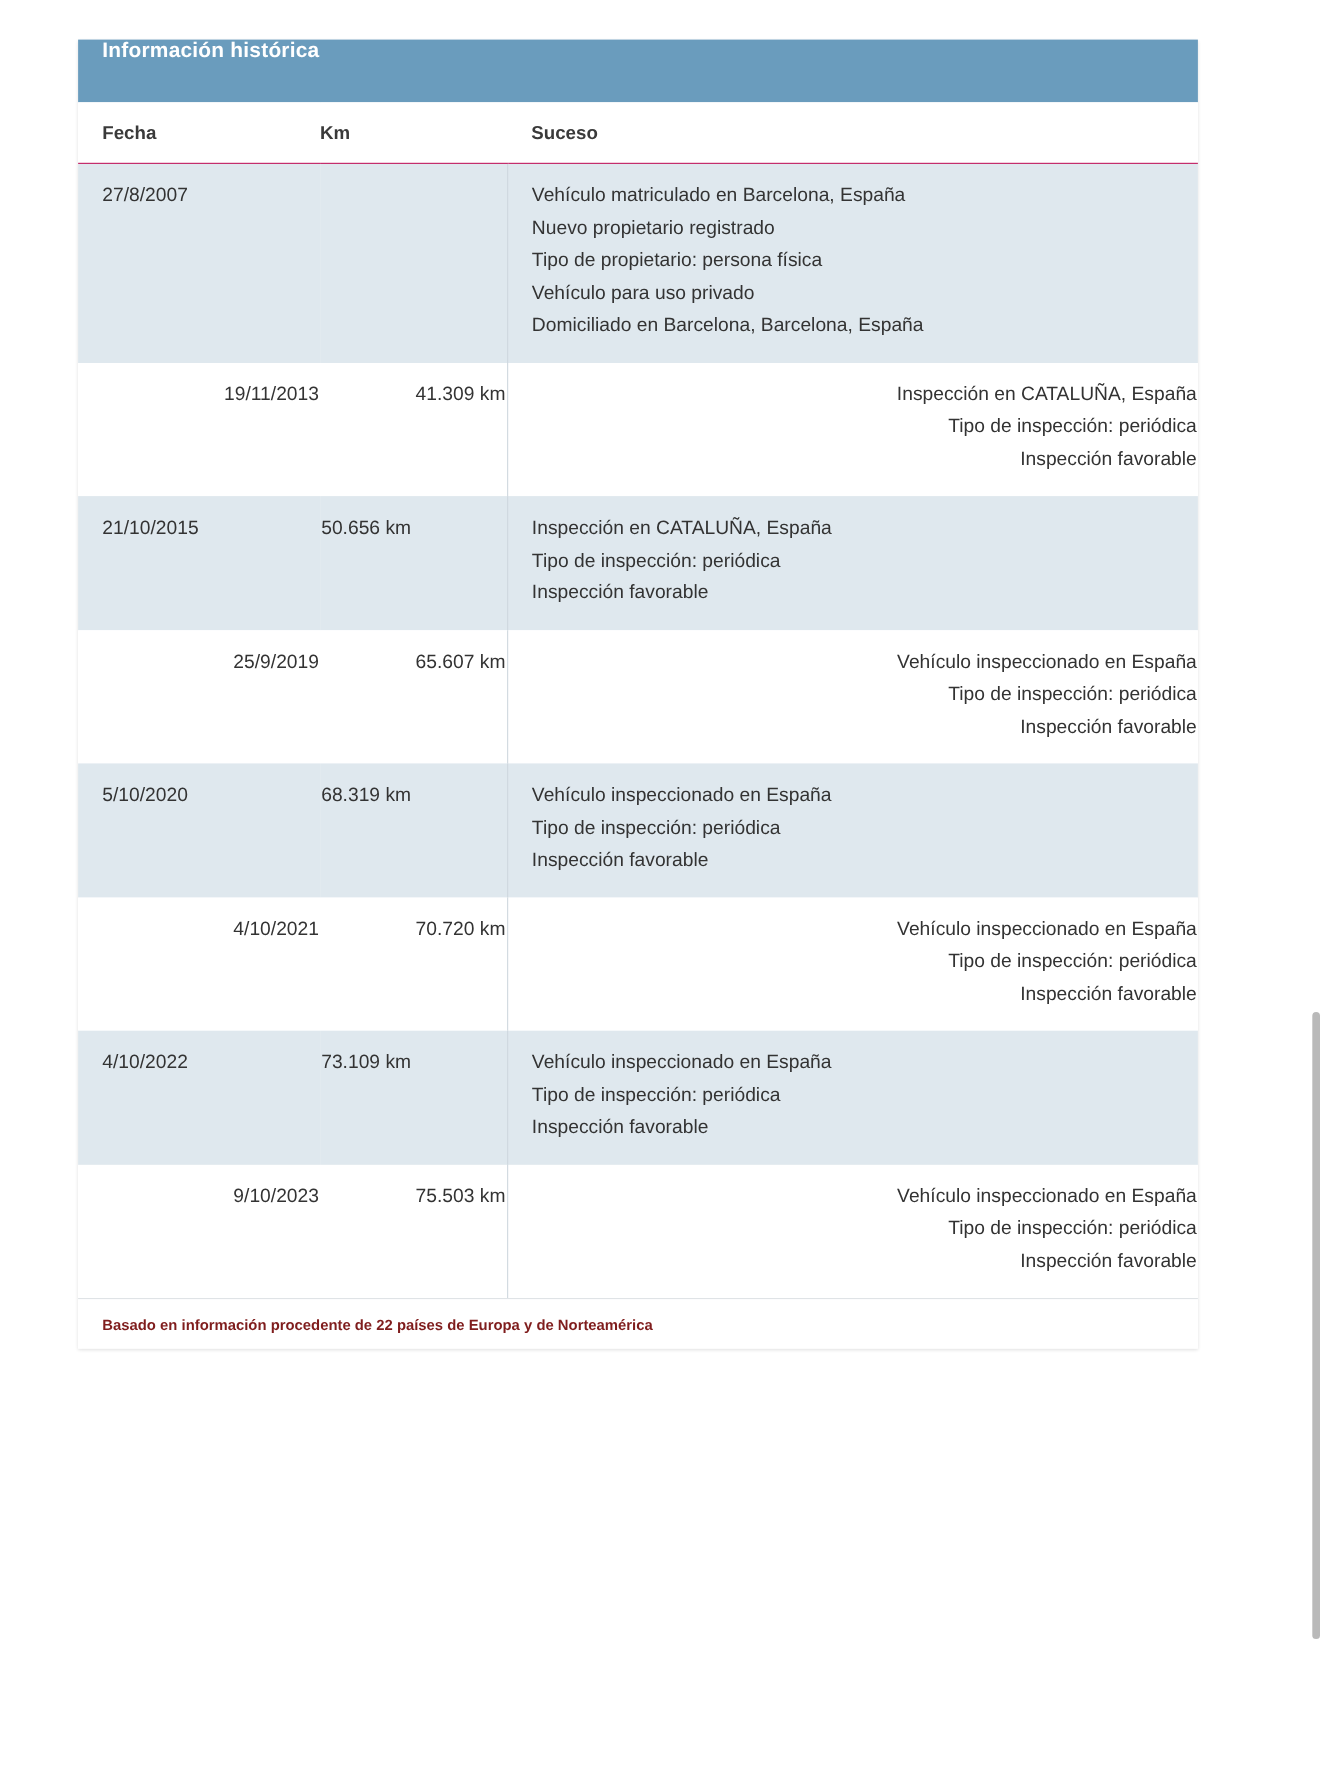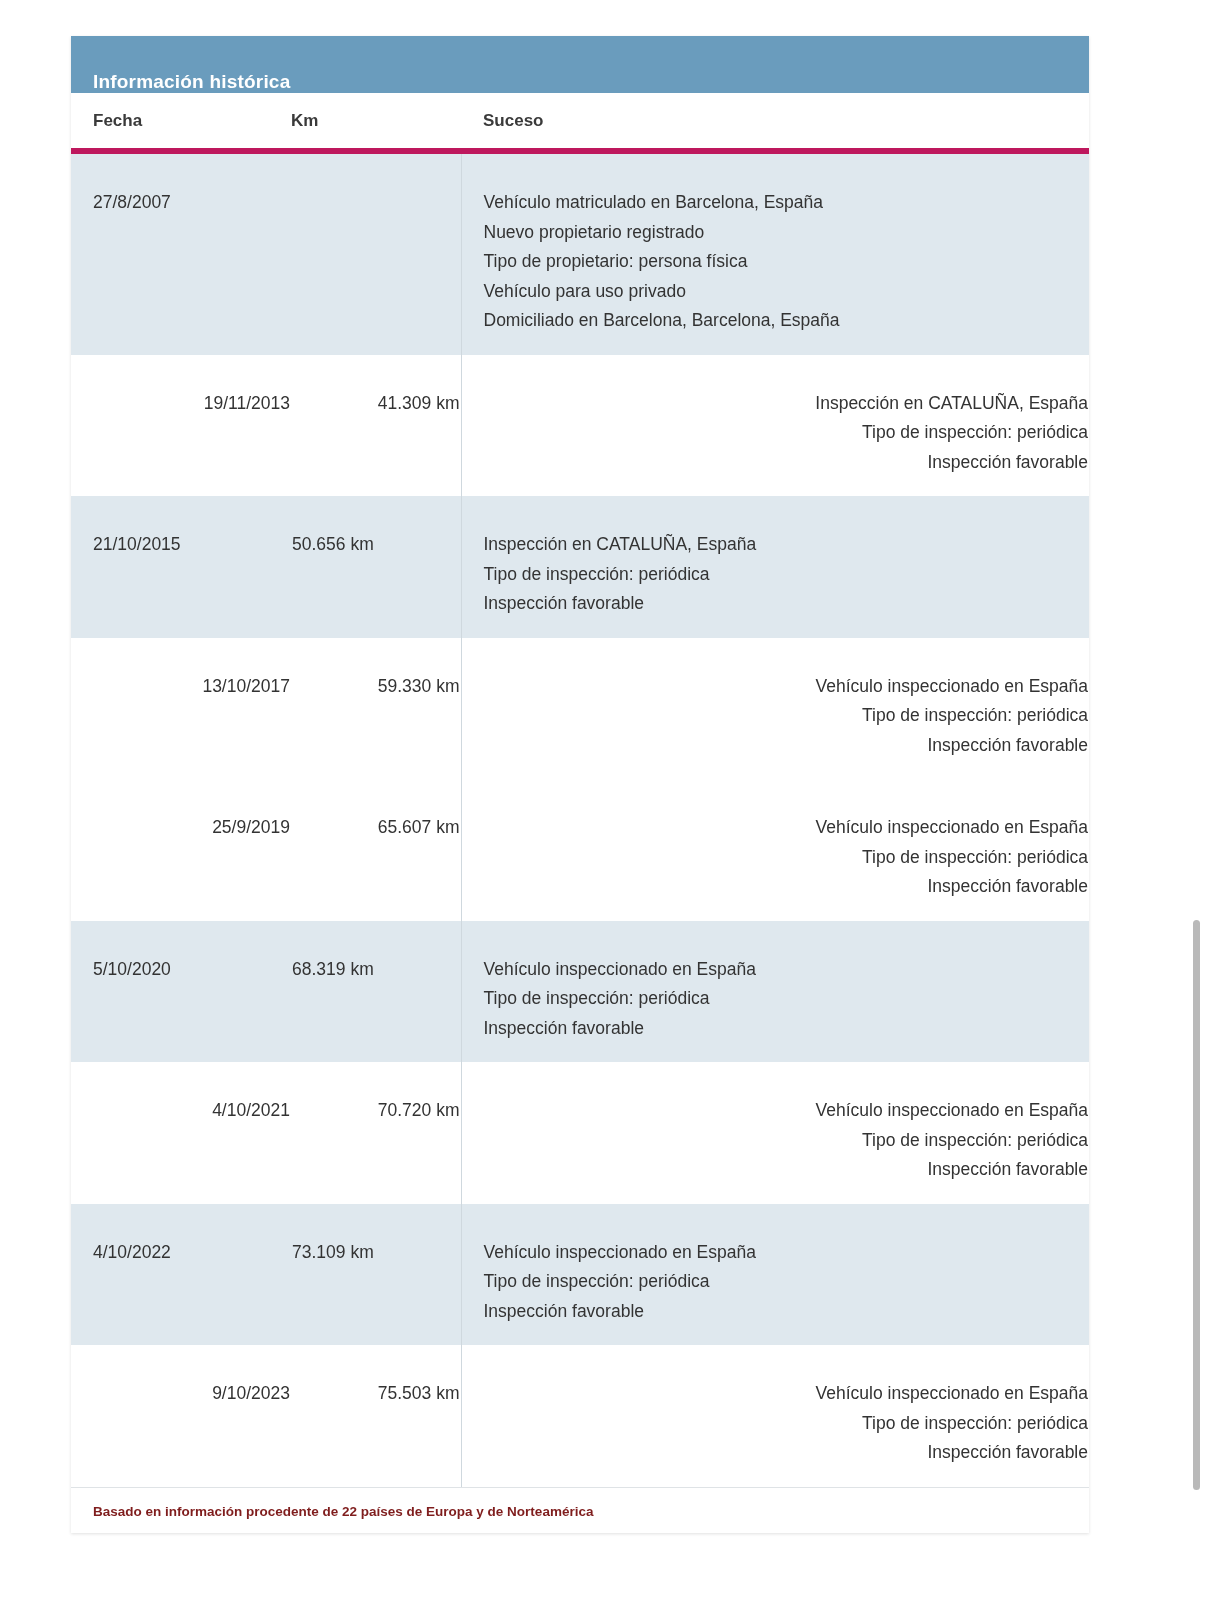--- a/index.html
+++ b/index.html
@@ -22,21 +22,21 @@
     left: 71px;
     top: 36px;
     width: 1018px;
     background: #ffffff;
     box-shadow: 0 1px 3px rgba(0,0,0,0.12);
   }
   .card-header {
     background: #6a9cbd;
     height: 57px;
     display: flex;
-    align-items: flex-end;
+    align-items: flex-start;
     padding-left: 22px;
     box-sizing: border-box;
   }
   .card-header-title {
     color: #ffffff;
     font-size: 19px;
     font-weight: bold;
     letter-spacing: 0.2px;
   }
   table.history {
@@ -44,33 +44,33 @@
     border-collapse: collapse;
     table-layout: fixed;
   }
   table.history th {
     text-align: left;
     font-size: 17px;
     font-weight: bold;
     color: #3a3a3a;
     padding: 18px 0 17px 0;
     background: #ffffff;
-    border-bottom: 6px solid #be185d;
+    border-bottom: 1px solid #be185d;
   }
   table.history th.c-fecha,
   table.history td.c-fecha { width: 198px; padding-left: 22px; }
   table.history th.c-km,
   table.history td.c-km { width: 170px; }
   table.history th.c-suceso,
   table.history td.c-suceso { width: auto; padding-left: 22px; }
   table.history td {
     vertical-align: top;
     font-size: 17.5px;
     color: #333333;
-    padding-top: 34px;
+    padding-top: 14px;
     padding-bottom: 19px;
     line-height: 29.5px;
   }
   table.history tr.alt td { background: #dfe8ee; }
   table.history tr.plain td { background: #ffffff; text-align: right; }
   table.history td.c-suceso {
     border-left: 1px solid #cfd8de;
     margin-top: 36px;
   }
   .suceso-line { display: block; white-space: nowrap; }
@@ -139,29 +139,20 @@
           <tr class="alt">
             <td class="c-fecha">21/10/2015</td>
             <td class="c-km">50.656 km</td>
             <td class="c-suceso">
               <span class="suceso-line">Inspección en CATALUÑA, España</span>
               <span class="suceso-line">Tipo de inspección: periódica</span>
               <span class="suceso-line">Inspección favorable</span>
             </td>
           </tr>
           <tr class="plain">
-            <td class="c-fecha">13/10/2017</td>
-            <td class="c-km">59.330 km</td>
-            <td class="c-suceso">
-              <span class="suceso-line">Vehículo inspeccionado en España</span>
-              <span class="suceso-line">Tipo de inspección: periódica</span>
-              <span class="suceso-line">Inspección favorable</span>
-            </td>
-          </tr>
-          <tr class="plain">
             <td class="c-fecha">25/9/2019</td>
             <td class="c-km">65.607 km</td>
             <td class="c-suceso">
               <span class="suceso-line">Vehículo inspeccionado en España</span>
               <span class="suceso-line">Tipo de inspección: periódica</span>
               <span class="suceso-line">Inspección favorable</span>
             </td>
           </tr>
           <tr class="alt">
             <td class="c-fecha">5/10/2020</td>

